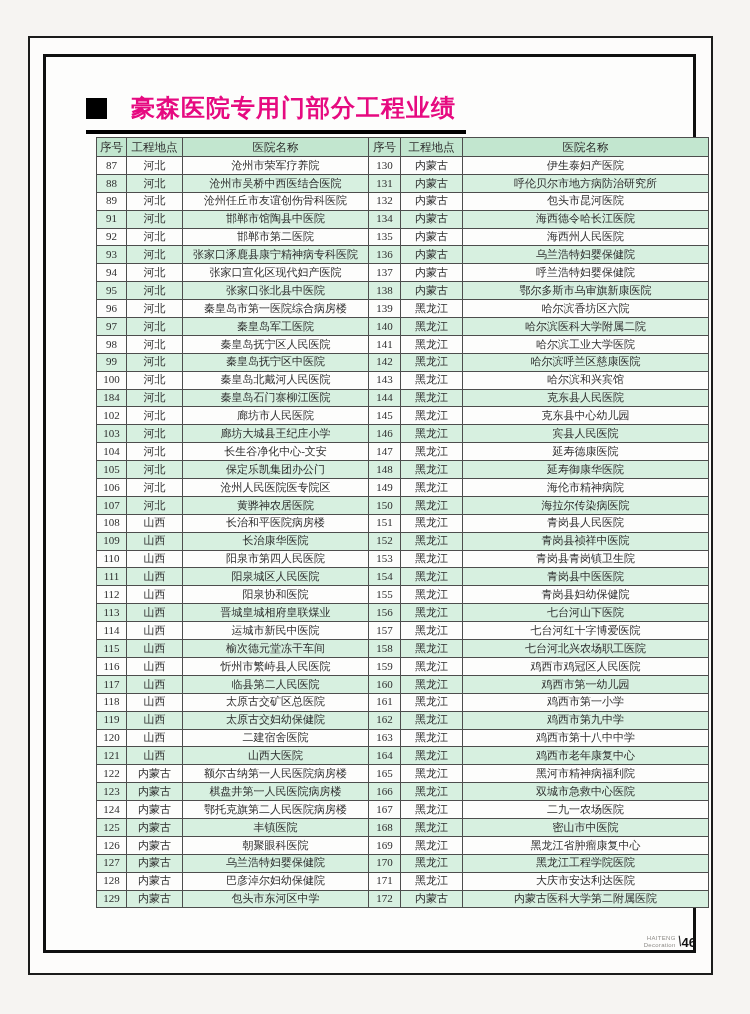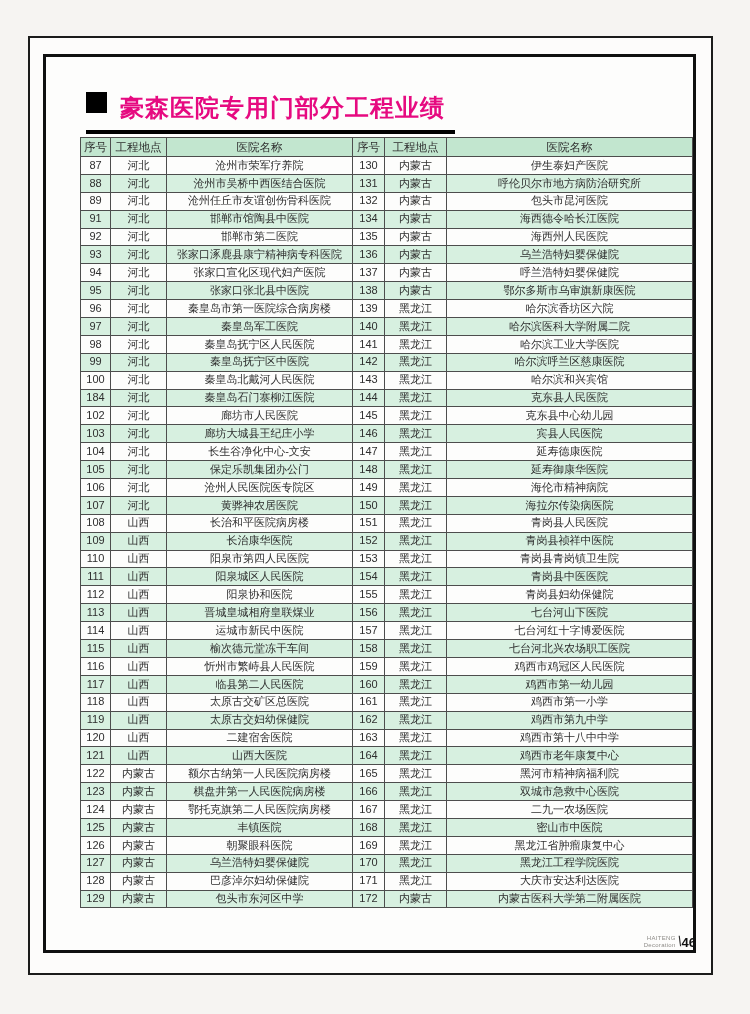--- a/index.html
+++ b/index.html
@@ -1,25 +1,25 @@
 <!DOCTYPE html>
 <html style="--accent: #e60a80; --header-bg: #c2e6cf; --row-even: #d7f0e0; --row-odd: #fdfdfc;"><head>
 <meta charset="utf-8">
 <style>
   * { margin:0; padding:0; box-sizing:border-box; }
   html,body { width:750px; height:1014px; background:#f6f4f2; font-family:"Liberation Sans", sans-serif; position:relative; overflow:hidden; }
 
   .outer-frame { position:absolute; left:28px; top:36px; width:685px; height:939px; border:2px solid #1b1b1b; background:#fdfcfb; }
   .inner-frame { position:absolute; left:43px; top:54px; width:653px; height:899px; border:3px solid #101010; background:#fdfdfc; }
 
-  .title-row { position:absolute; left:86px; top:92px; display:flex; align-items:flex-start; gap:13px; border-bottom:4px solid #000; padding:0 10px 6px 0; }
+  .title-row { position:absolute; left:86px; top:92px; display:flex; align-items:center; gap:24px; border-bottom:4px solid #000; padding:0 10px 6px 0; }
   .title-square { width:21px; height:21px; background:#000; flex:0 0 auto; }
   .page-title { font-size:24px; font-weight:bold; color:var(--accent,#e60a80); letter-spacing:1px; white-space:nowrap; }
 
-  table.projects { position:absolute; left:80px; top:137px; width:612px; border-collapse:collapse; table-layout:fixed; }
+  table.projects { position:absolute; left:96px; top:137px; width:612px; border-collapse:collapse; table-layout:fixed;font-family:Liberation Serif, serif; }
   table.projects th, table.projects td {
     border:1px solid #4d4d4d; font-size:11px; color:#2e2e2e;
     text-align:center; vertical-align:middle; padding:0 2px;
     height:17.9px; line-height:1.05; overflow:hidden; white-space:nowrap;
   }
   table.projects th { background:var(--header-bg,#c2e6cf); font-weight:normal; font-size:11.5px; height:19px; }
   tbody tr:nth-child(odd) td { background:var(--row-odd,#fdfdfc); }
   tbody tr:nth-child(even) td { background:var(--row-even,#d7f0e0); }
 
   .footer-mark { position:absolute; top:933px; right:54px; display:flex; align-items:center; }

